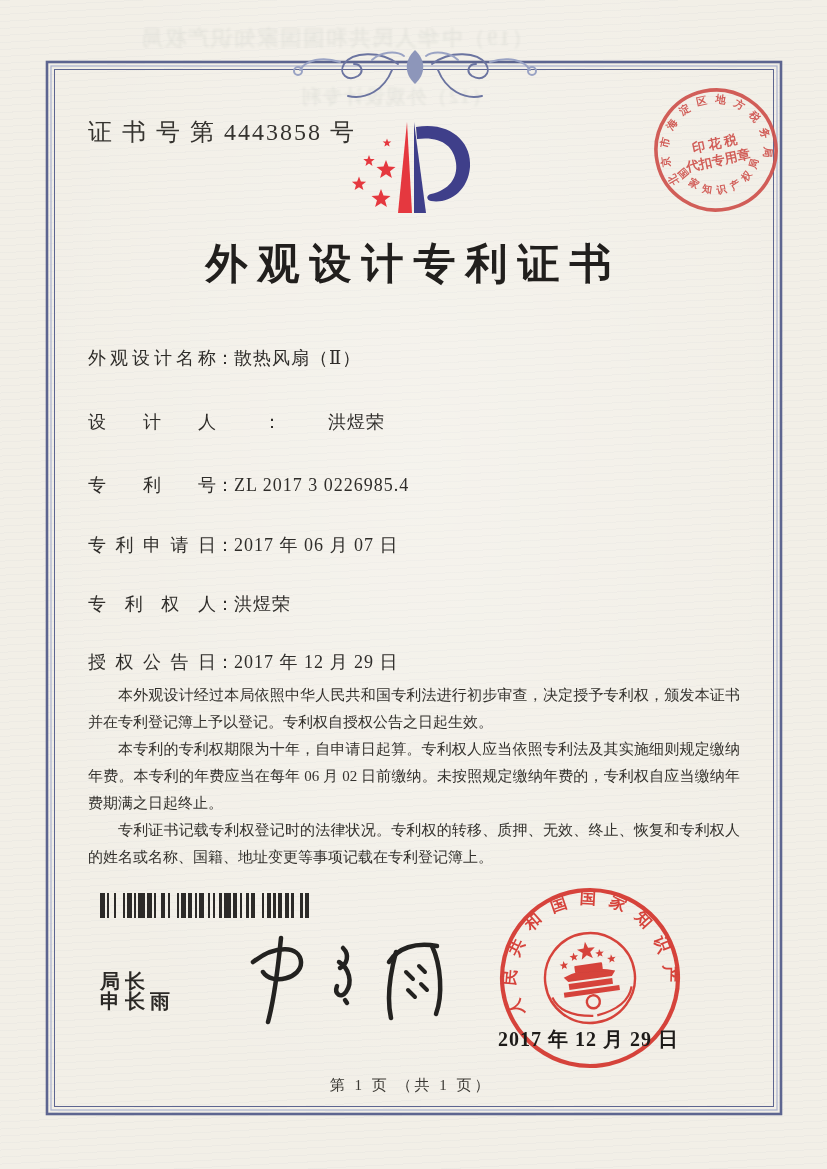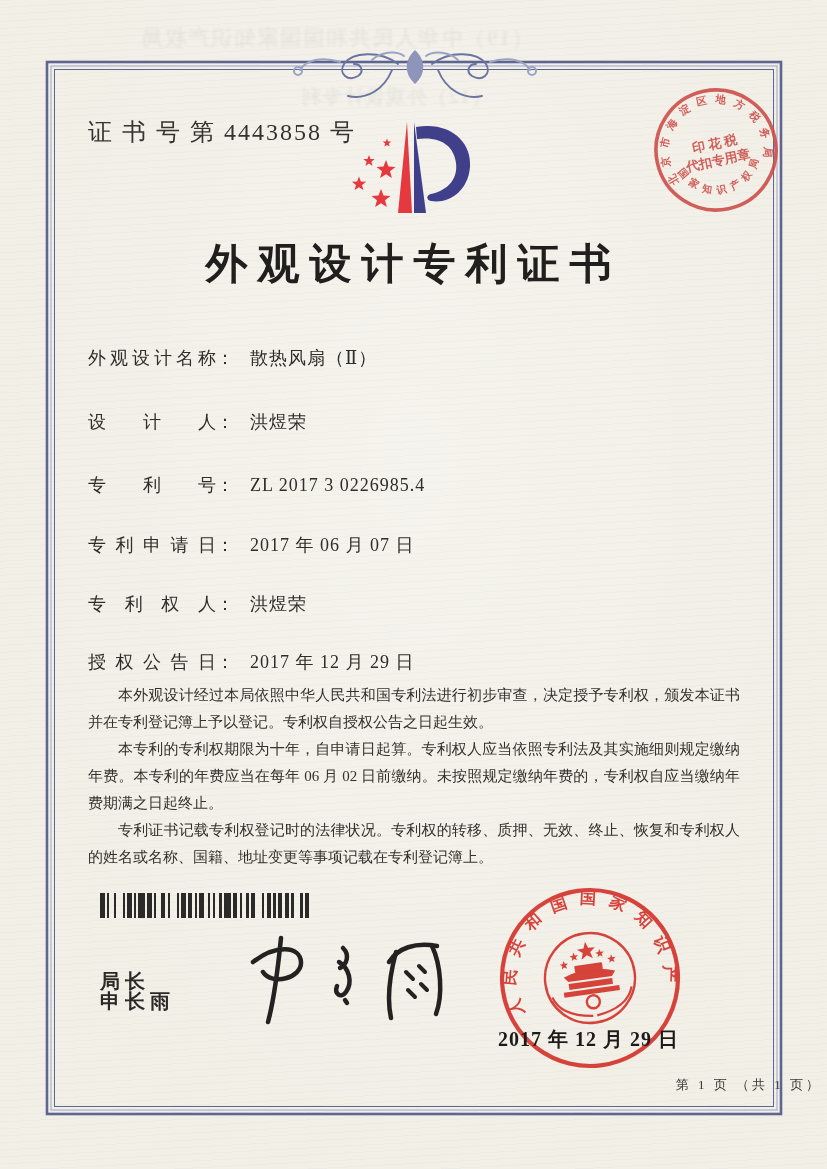--- a/index.html
+++ b/index.html
@@ -11,25 +11,25 @@
       #f2efe7;
     font-family:"Liberation Serif","DejaVu Serif",serif;
     color:#2e2c2a;
   }
   .abs{position:absolute;}
   .cert-no{left:88px;top:116px;font-size:24px;letter-spacing:2px;color:#35332f;}
   .title{left:0;top:236px;width:827px;text-align:center;font-size:42px;font-weight:700;
          letter-spacing:10px;color:#211f1d;}
   .field-row{left:88px;width:660px;font-size:18px;color:#2f2d2a;display:flex;align-items:baseline;}
   .field-label{display:inline-block;width:128px;text-align:justify;text-align-last:justify;}
-  .field-value{letter-spacing:1px;margin-left:16px;}
+  .field-value{letter-spacing:1px;}
   .body-text{left:88px;top:682px;width:652px;font-size:15px;line-height:27px;text-align:justify;color:#33312d;}
   .body-text p{margin:0;text-indent:2em;}
   .officer{left:100px;font-size:20px;font-weight:600;letter-spacing:5px;color:#2b2926;}
-  .footer{left:0;top:1076px;width:822px;text-align:right;font-size:13px;letter-spacing:3px;color:#3a3833;}
+  .footer{left:0;top:1076px;width:822px;text-align:center;font-size:15px;letter-spacing:3px;color:#3a3833;}
   .seal-date{left:498px;top:1026px;font-size:20px;letter-spacing:1px;color:#1d1b19;font-weight:600;}
   .ghost{color:#3c5148;filter:blur(1.2px);transform:scaleX(-1);opacity:.06;font-weight:700;white-space:nowrap;}
   #barcode{left:100px;top:893px;width:212px;height:25px;display:flex;}
   #barcode .bar{height:100%;}
   svg{position:absolute;left:0;top:0;}
   .stamp-arc{fill:#cd4a45;font-family:"Liberation Serif","DejaVu Serif",serif;font-weight:700;}
   .seal-arc{fill:#df332c;font-family:"Liberation Serif","DejaVu Serif",serif;font-weight:700;}
 </style>
 </head>
 <body>
@@ -74,21 +74,21 @@
 
   <div class="abs cert-no">证 书 号 第 4443858 号</div>
 
   <div class="abs title">外观设计专利证书</div>
 
   <div class="abs field-row" style="top:346px;">
     <span class="field-label">外观设计名称</span>
       <span>：</span>
     <span class="field-value">散热风扇（Ⅱ）</span>
   </div>
-  <div class="abs field-row" style="top:410px;">
+  <div class="abs field-row" style="top:410px;gap:47px;">
     <span class="field-label">设计人</span>
       <span>：</span>
     <span class="field-value">洪煜荣</span>
   </div>
   <div class="abs field-row" style="top:473px;">
     <span class="field-label">专利号</span>
       <span>：</span>
     <span class="field-value">ZL 2017 3 0226985.4</span>
   </div>
   <div class="abs field-row" style="top:533px;">

